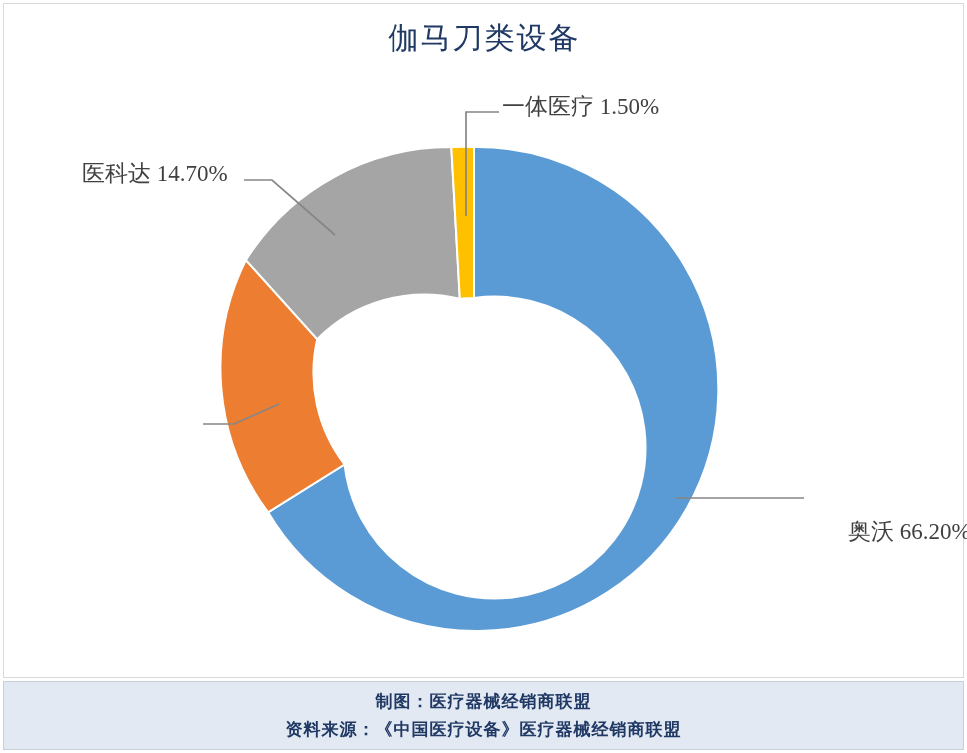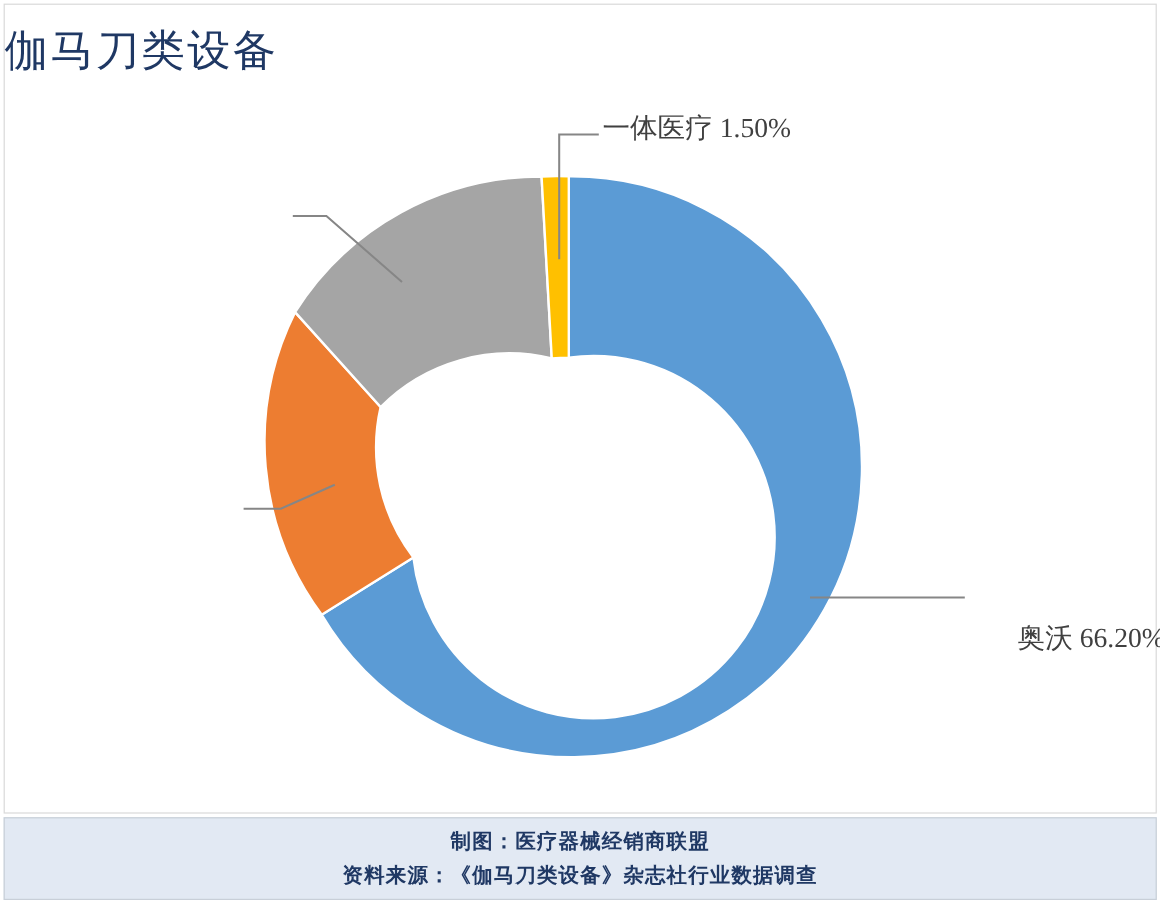--- a/index.html
+++ b/index.html
@@ -28,21 +28,22 @@
     height: 675px;
     border: 1px solid #d9d9d9;
     background: #ffffff;
     box-sizing: border-box;
   }
   #chart-title {
     position: absolute;
     left: 0;
     top: 14px;
     width: 961px;
-    font-size: 36px;
+    text-align: center;
+    font-size: 30px;
     color: #1f3864;
     letter-spacing: 2px;
     font-family: "Liberation Serif", "DejaVu Serif", serif;
     white-space: nowrap;
   }
   #donut-svg {
     position: absolute;
     left: 0;
     top: 0;
   }
@@ -120,23 +121,24 @@
 
       <polyline fill="none" stroke="#868686" stroke-width="1.7" points="331,231 268,176 240,176"></polyline>
 
       <polyline fill="none" stroke="#868686" stroke-width="1.7" points="275,400 230,420 199,420"></polyline>
 
       <polyline fill="none" stroke="#868686" stroke-width="1.7" points="671,494 800,494"></polyline>
     </svg>
 
     <div class="slice-label" id="label-yiti">一体医疗 1.50%</div>
 
+    <div class="slice-label" id="label-yikeda">医科达 14.70%</div>
 
 
     <div class="slice-label" id="label-aowo">奥沃 66.20%</div>
   </div>
 
   <div id="footer-band">
     <div class="footer-line" id="footer-line-1">制图：医疗器械经销商联盟</div>
-    <div class="footer-line" id="footer-line-2">资料来源：《伽马刀类设备》杂志社行业数据调查</div>
+    <div class="footer-line" id="footer-line-2">资料来源：《中国医疗设备》医疗器械经销商联盟</div>
   </div>
 
 </div>
 
 </body></html>

